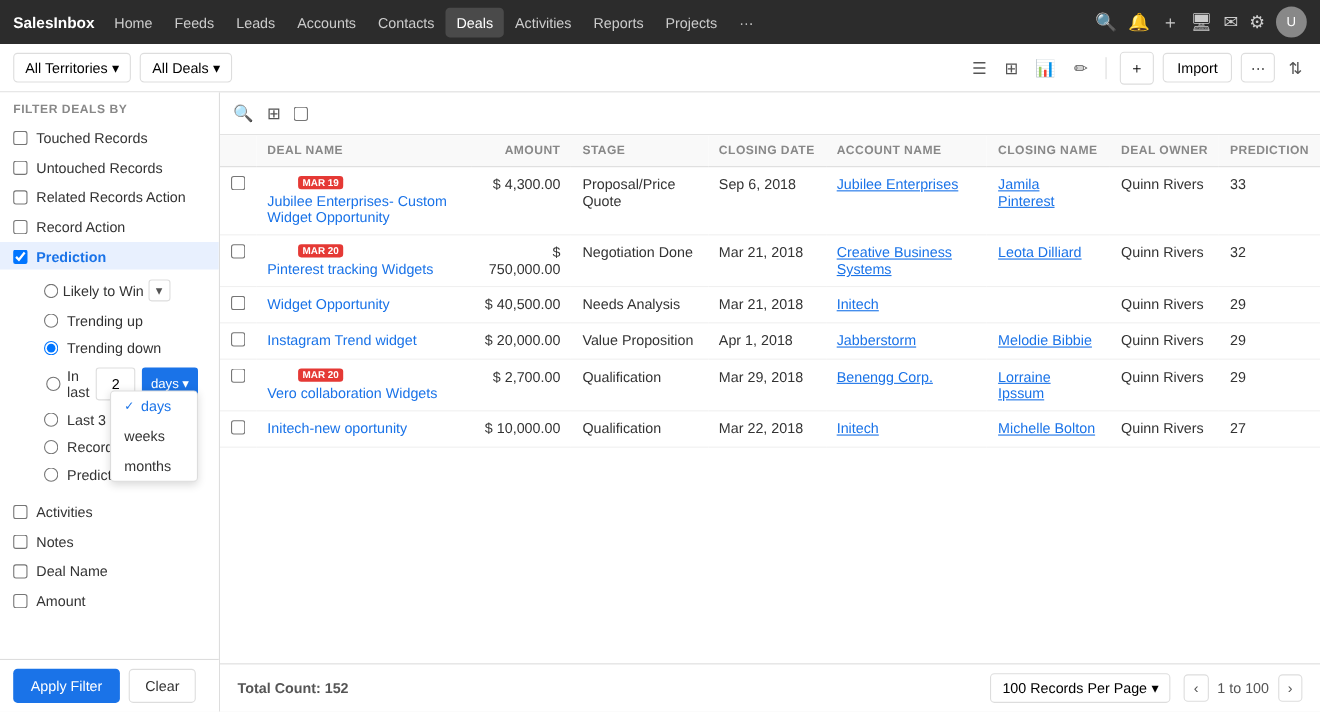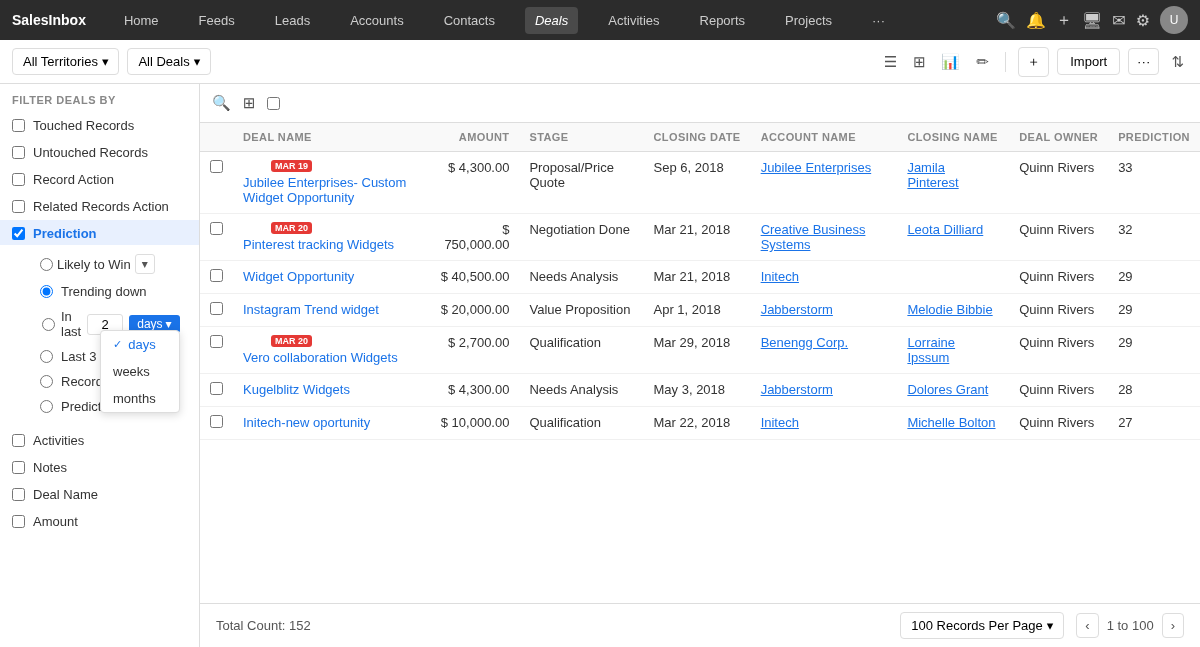--- a/index.html
+++ b/index.html
@@ -1,25 +1,25 @@
 <!DOCTYPE html>
 <html><head>
   <meta charset="utf-8">
   <style>
     * { box-sizing: border-box; margin: 0; padding: 0; }
     body { font-family: -apple-system, BlinkMacSystemFont, 'Segoe UI', sans-serif; font-size: 13px; background: #f5f5f5; color: #333; overflow: hidden; }
 
     
     .top-nav {
       display: flex; align-items: center; background: #2c2c2c; color: #ccc;
-      height: 40px; padding: 0 12px; gap: 20px;
+      height: 40px; padding: 0 12px; gap: 0;
     }
     .nav-brand { color: #fff; font-weight: 600; font-size: 14px; margin-right: 8px; }
     .nav-item { padding: 6px 10px; border-radius: 4px; cursor: pointer; font-size: 13px; color: #ccc; }
-    .nav-item.active { background: #4a4a4a; color: #fff; font-style: italic; }
+    .nav-item.active { background: #4a4a4a; color: #fff; }
     .nav-icons { margin-left: auto; display: flex; gap: 10px; align-items: center; color: #ccc; }
     .nav-icon-btn { cursor: pointer; font-size: 16px; }
     .avatar { width: 28px; height: 28px; border-radius: 50%; background: #888; display: flex; align-items: center; justify-content: center; color: #fff; font-size: 12px; }
 
     
     .sub-nav {
       display: flex; align-items: center; background: #fff; border-bottom: 1px solid #ddd;
       height: 44px; padding: 0 12px; gap: 8px;
     }
     .sub-nav-left { display: flex; gap: 8px; align-items: center; }
@@ -59,21 +59,21 @@
       display: flex; align-items: center; gap: 8px;
       padding: 5px 20px; font-size: 13px; cursor: pointer;
     }
     .pred-option input[type="radio"] { cursor: pointer; }
     .likely-to-win-row { display: flex; align-items: center; gap: 4px; padding: 5px 20px; }
     .likely-to-win-row input[type="radio"] { cursor: pointer; }
     .likely-to-win-label { font-size: 13px; }
     .likely-dropdown { font-size: 12px; color: #555; border: 1px solid #ddd; border-radius: 3px; padding: 2px 6px; cursor: pointer; display: flex; align-items: center; gap: 3px; }
 
     
-    .in-last-row { display: flex; align-items: center; gap: 6px; padding: 5px 22px; position: relative; }
+    .in-last-row { display: flex; gap: 6px; padding: 5px 22px; position: relative; }
     .in-last-label { font-size: 13px; }
     .in-last-input { width: 36px; border: 1px solid #ddd; border-radius: 3px; padding: 2px 4px; font-size: 13px; text-align: center; }
     .time-unit-btn {
       background: #1a73e8; color: #fff; border: none; border-radius: 3px; padding: 2px 8px;
       font-size: 12px; cursor: pointer; display: flex; align-items: center; gap: 3px;
     }
 
     
     .time-dropdown {
       position: absolute; left: 80px; top: 26px; background: #fff;
@@ -134,21 +134,21 @@
     .badge-row { display: flex; align-items: center; gap: 4px; margin-bottom: 3px; padding-left: 28px; }
 
     
     .row-check { cursor: pointer; }
 
     
     .table-footer {
       display: flex; align-items: center; background: #fff; border-top: 1px solid #ddd;
       padding: 8px 16px; font-size: 13px; color: #555;
     }
-    .total-count { flex: 1; }
+    .total-count { flex: 1; font-weight: bold; }
     .per-page-btn {
       display: flex; align-items: center; gap: 4px; border: 1px solid #ddd;
       border-radius: 4px; padding: 5px 10px; cursor: pointer; background: #fff; font-size: 13px; margin-right: 12px;
     }
     .pagination { display: flex; align-items: center; gap: 8px; }
     .pag-btn { border: 1px solid #ddd; border-radius: 4px; padding: 4px 8px; cursor: pointer; background: #fff; font-size: 13px; color: #555; }
     .pag-info { font-size: 13px; }
 
     
     ::-webkit-scrollbar { width: 6px; height: 6px; }
@@ -219,43 +219,47 @@
         <span>Touched Records</span>
       </label>
 
       <label class="filter-item">
         <input type="checkbox" style="">
         <span>Untouched Records</span>
       </label>
 
       <label class="filter-item">
         <input type="checkbox" style="">
+        <span>Related Records Action</span>
+      </label>
+
+      <label class="filter-item">
+        <input type="checkbox" style="">
         <span>Record Action</span>
-      </label>
-
-      <label class="filter-item">
-        <input type="checkbox" style="">
-        <span>Related Records Action</span>
       </label>
 
       <div class="filter-item highlighted" style="padding-bottom:4px;">
         <input type="checkbox" checked="" style="">
         <span style="font-weight:600;color:#1a73e8;">Prediction</span>
       </div>
 
       <div class="prediction-section">
 
         <div class="likely-to-win-row">
           <input type="radio" name="pred" style="">
           <span class="likely-to-win-label">Likely to Win</span>
           <div class="likely-dropdown">
             <span>▾</span>
           </div>
         </div>
 
+        <label class="pred-option">
+          <input type="radio" name="pred" style="">
+          <span>Trending up</span>
+        </label>
 
         <label class="pred-option">
           <input type="radio" name="pred" checked="" style="">
           <span>Trending down</span>
         </label>
 
         <div class="in-last-row">
           <input type="radio" name="pred-sub" style="">
           <span class="in-last-label">In last</span>
           <input class="in-last-input" type="text" value="2" style="">
@@ -308,20 +312,24 @@
         <input type="checkbox" style="">
         <span>Deal Name</span>
       </label>
 
       <label class="filter-item">
         <input type="checkbox" style="">
         <span>Amount</span>
       </label>
     </div>
 
+    <div class="filter-actions">
+      <button class="apply-btn">Apply Filter</button>
+      <button class="clear-btn">Clear</button>
+    </div>
   </aside>
 
   <div class="table-area">
 
     <div class="table-toolbar">
       <span class="search-icon-btn">🔍</span>
       <span class="icon-btn">⊞</span>
       <input type="checkbox" style="">
     </div>
 
@@ -397,31 +405,20 @@
               <td class="amount">$ 2,700.00</td>
               <td>Qualification</td>
               <td>Mar 29, 2018</td>
               <td><a class="account-link" href="#">Benengg Corp.</a></td>
               <td><a class="contact-link" href="#">Lorraine Ipssum</a></td>
               <td>Quinn Rivers</td>
               <td>29</td>
             </tr>
             <tr>
               <td style="width: 24px;"><input type="checkbox" class="row-check" style=""></td>
-              <td><a class="deal-link" href="#">Kugelblitz Widgets</a></td>
-              <td class="amount">$ 4,300.00</td>
-              <td>Needs Analysis</td>
-              <td>May 3, 2018</td>
-              <td><a class="account-link" href="#">Jabberstorm</a></td>
-              <td><a class="contact-link" href="#">Dolores Grant</a></td>
-              <td>Quinn Rivers</td>
-              <td>28</td>
-            </tr>
-            <tr>
-              <td style="width: 24px;"><input type="checkbox" class="row-check" style=""></td>
               <td><a class="deal-link" href="#">Initech-new oportunity</a></td>
               <td class="amount">$ 10,000.00</td>
               <td>Qualification</td>
               <td>Mar 22, 2018</td>
               <td><a class="account-link" href="#">Initech</a></td>
               <td><a class="contact-link" href="#">Michelle Bolton</a></td>
               <td>Quinn Rivers</td>
               <td>27</td>
             </tr>
           </tbody>

